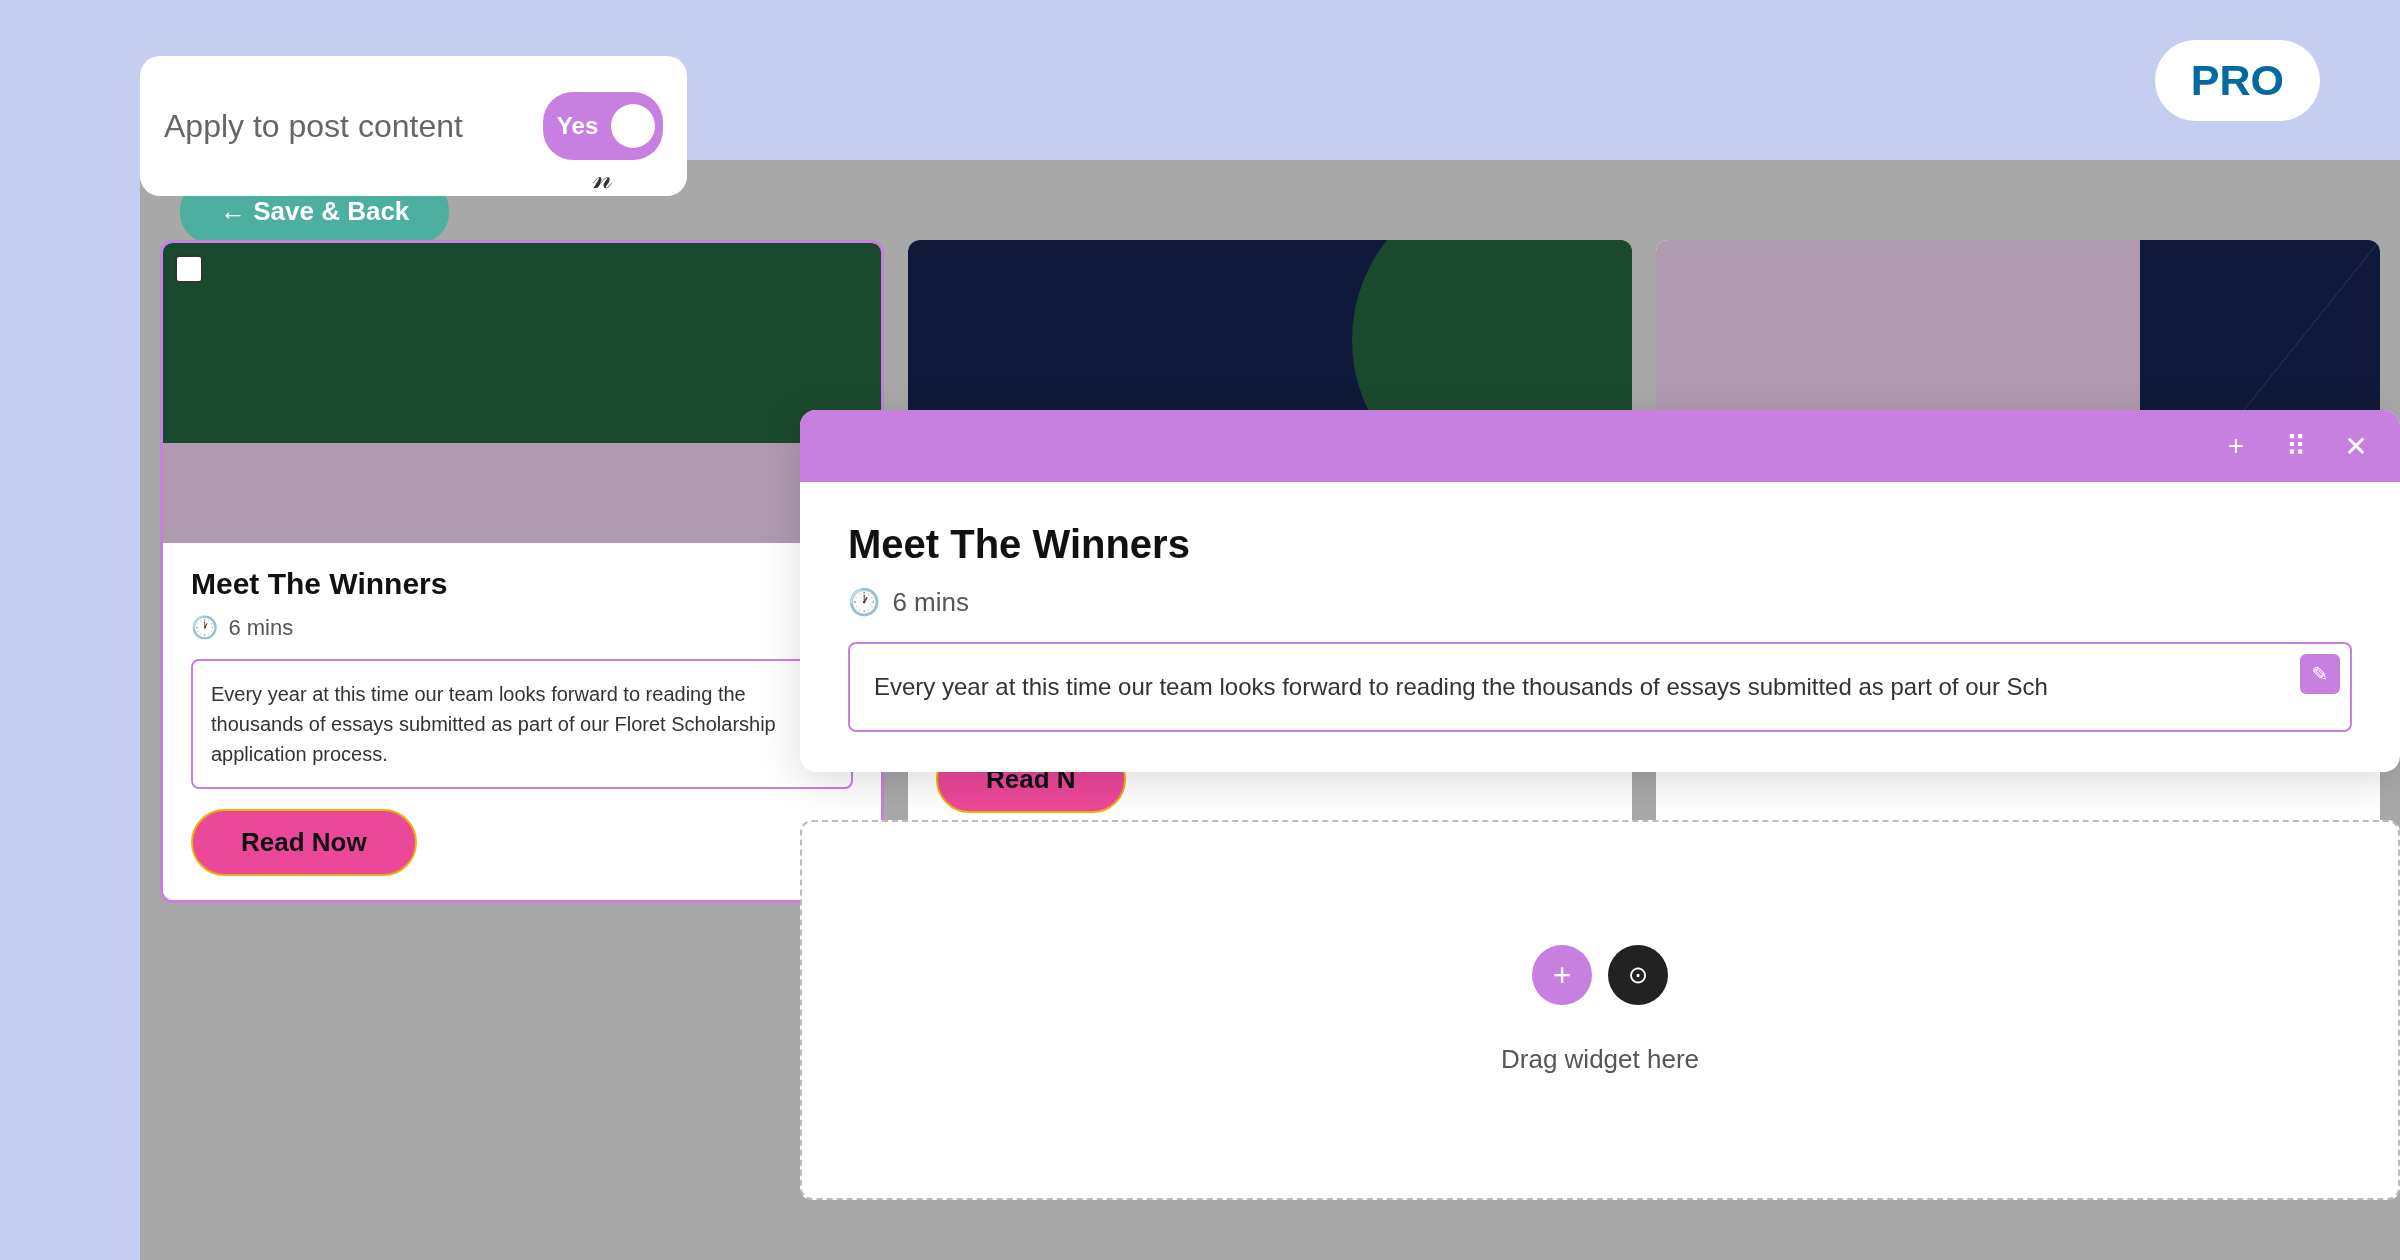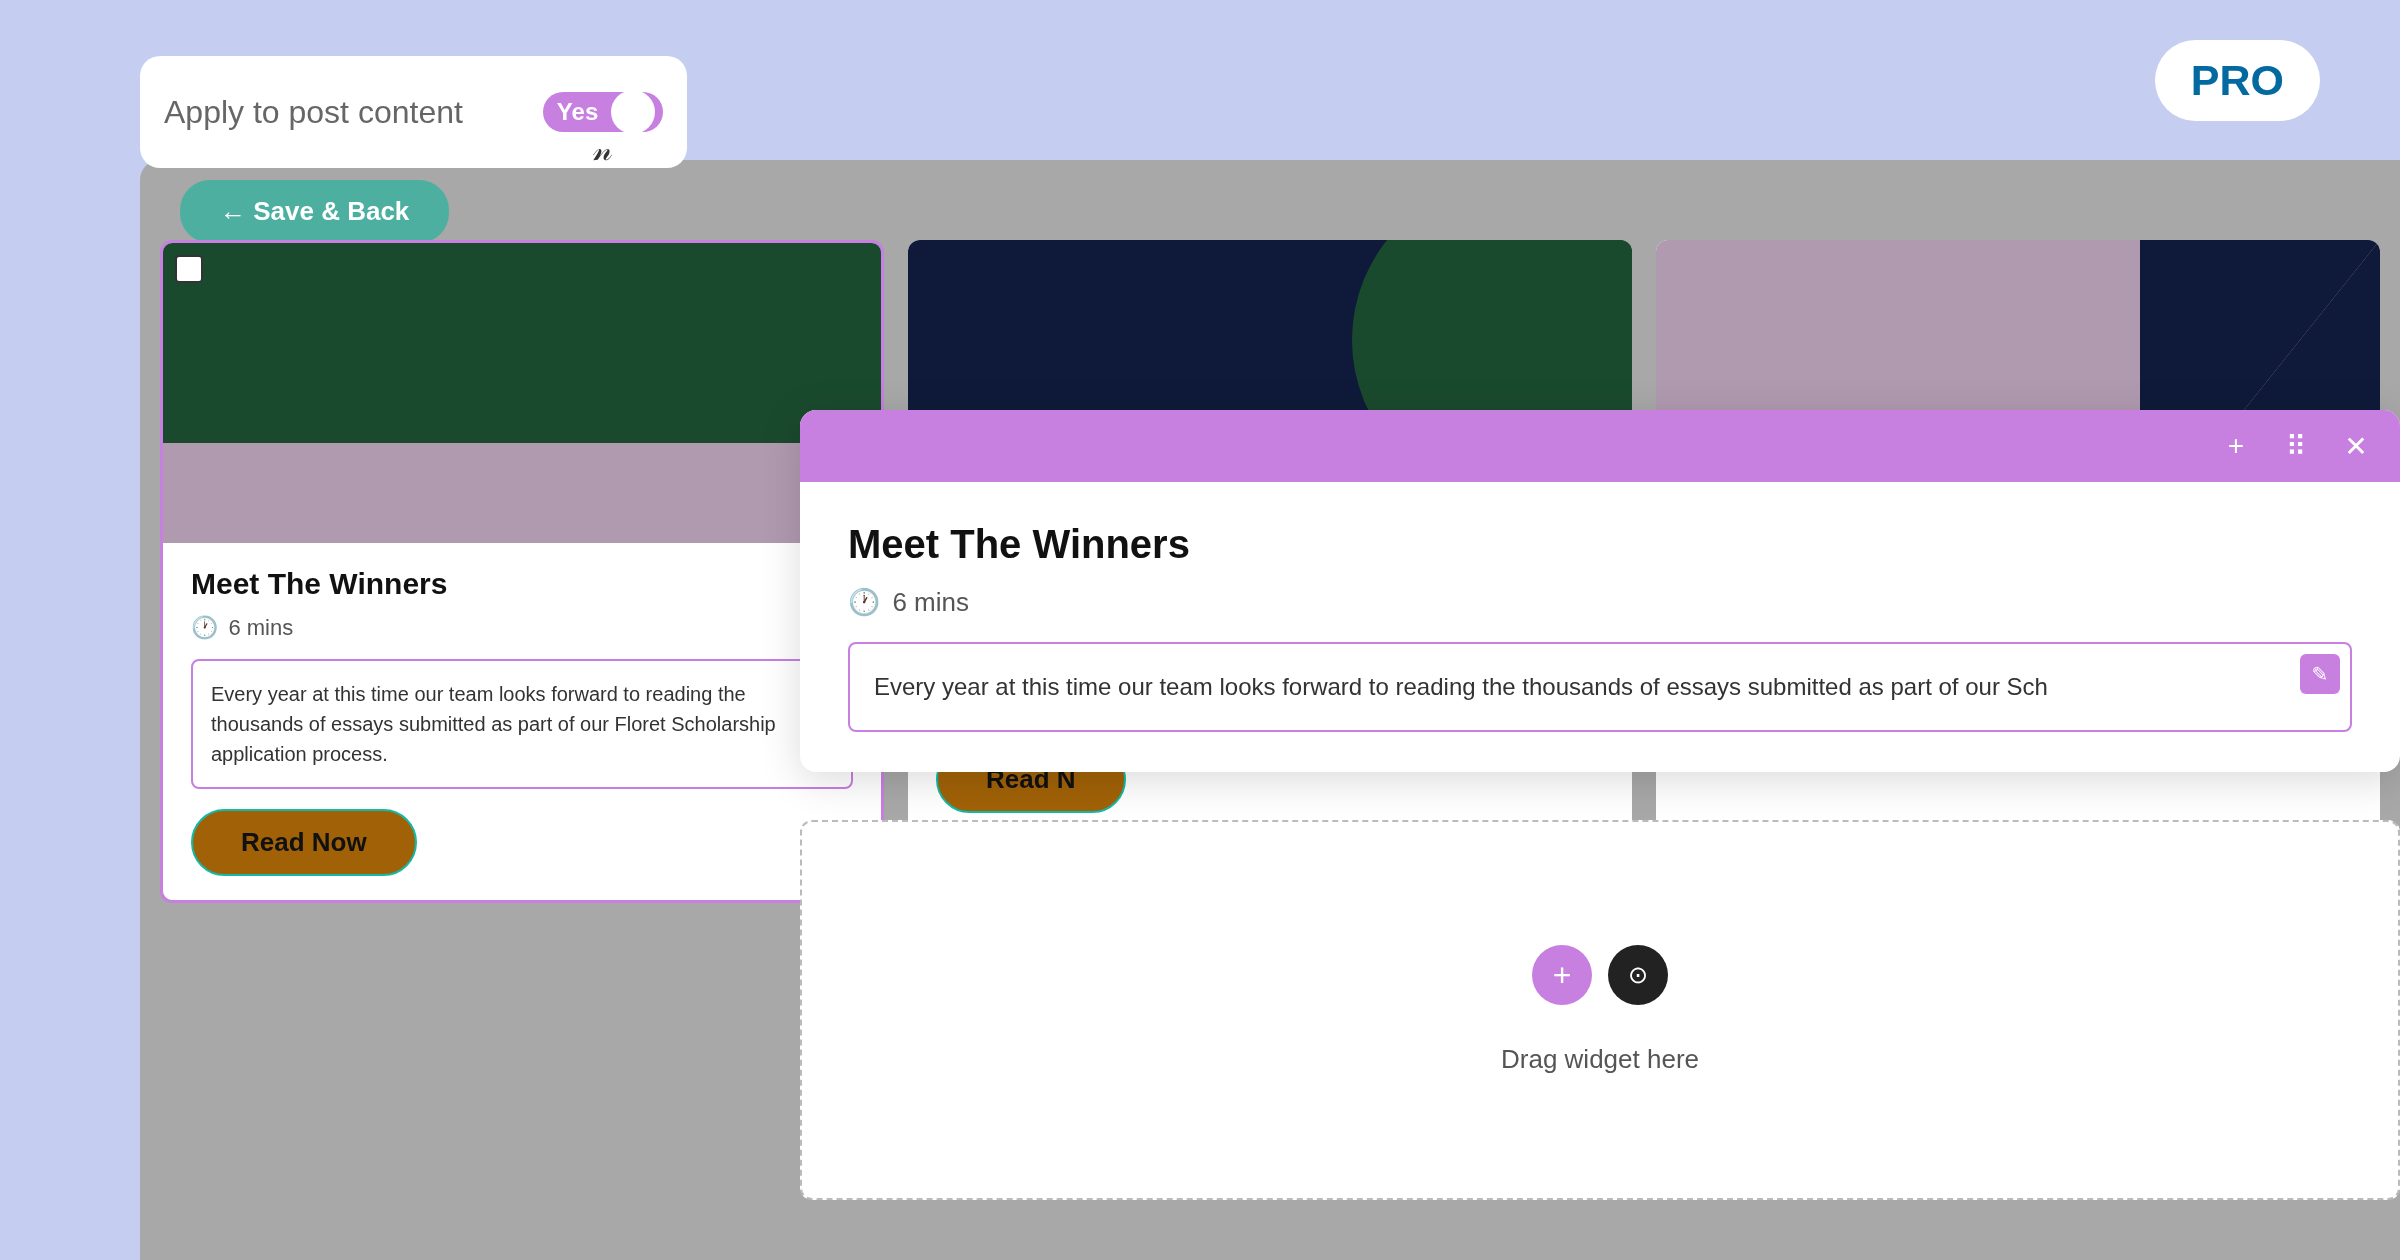--- a/index.html
+++ b/index.html
@@ -46,21 +46,21 @@
       white-space: nowrap;
     }
     .toggle-wrap {
       display: flex;
       align-items: center;
       gap: 0;
       position: relative;
     }
     .toggle-track {
       width: 120px;
-      height: 40px;
+      height: 68px;
       background: #c77fe0;
       border-radius: 30px;
       position: relative;
       cursor: pointer;
       display: flex;
       align-items: center;
       padding: 0 8px;
     }
     .toggle-label {
       font-size: 24px;
@@ -237,22 +237,22 @@
       height: 36px;
       background: #c77fe0;
       border-radius: 6px;
       display: flex;
       align-items: center;
       justify-content: center;
       color: white;
       font-size: 18px;
     }
     .read-now-btn {
-      background: #a16207;
-      border: 2px solid #14b8a6;
+      background: #ec4899;
+      border: 2px solid #eab308;
       border-radius: 40px;
       padding: 16px 48px;
       font-size: 26px;
       font-weight: 600;
       cursor: pointer;
       color: #111;
     }
 
     
     .card2-partial {

